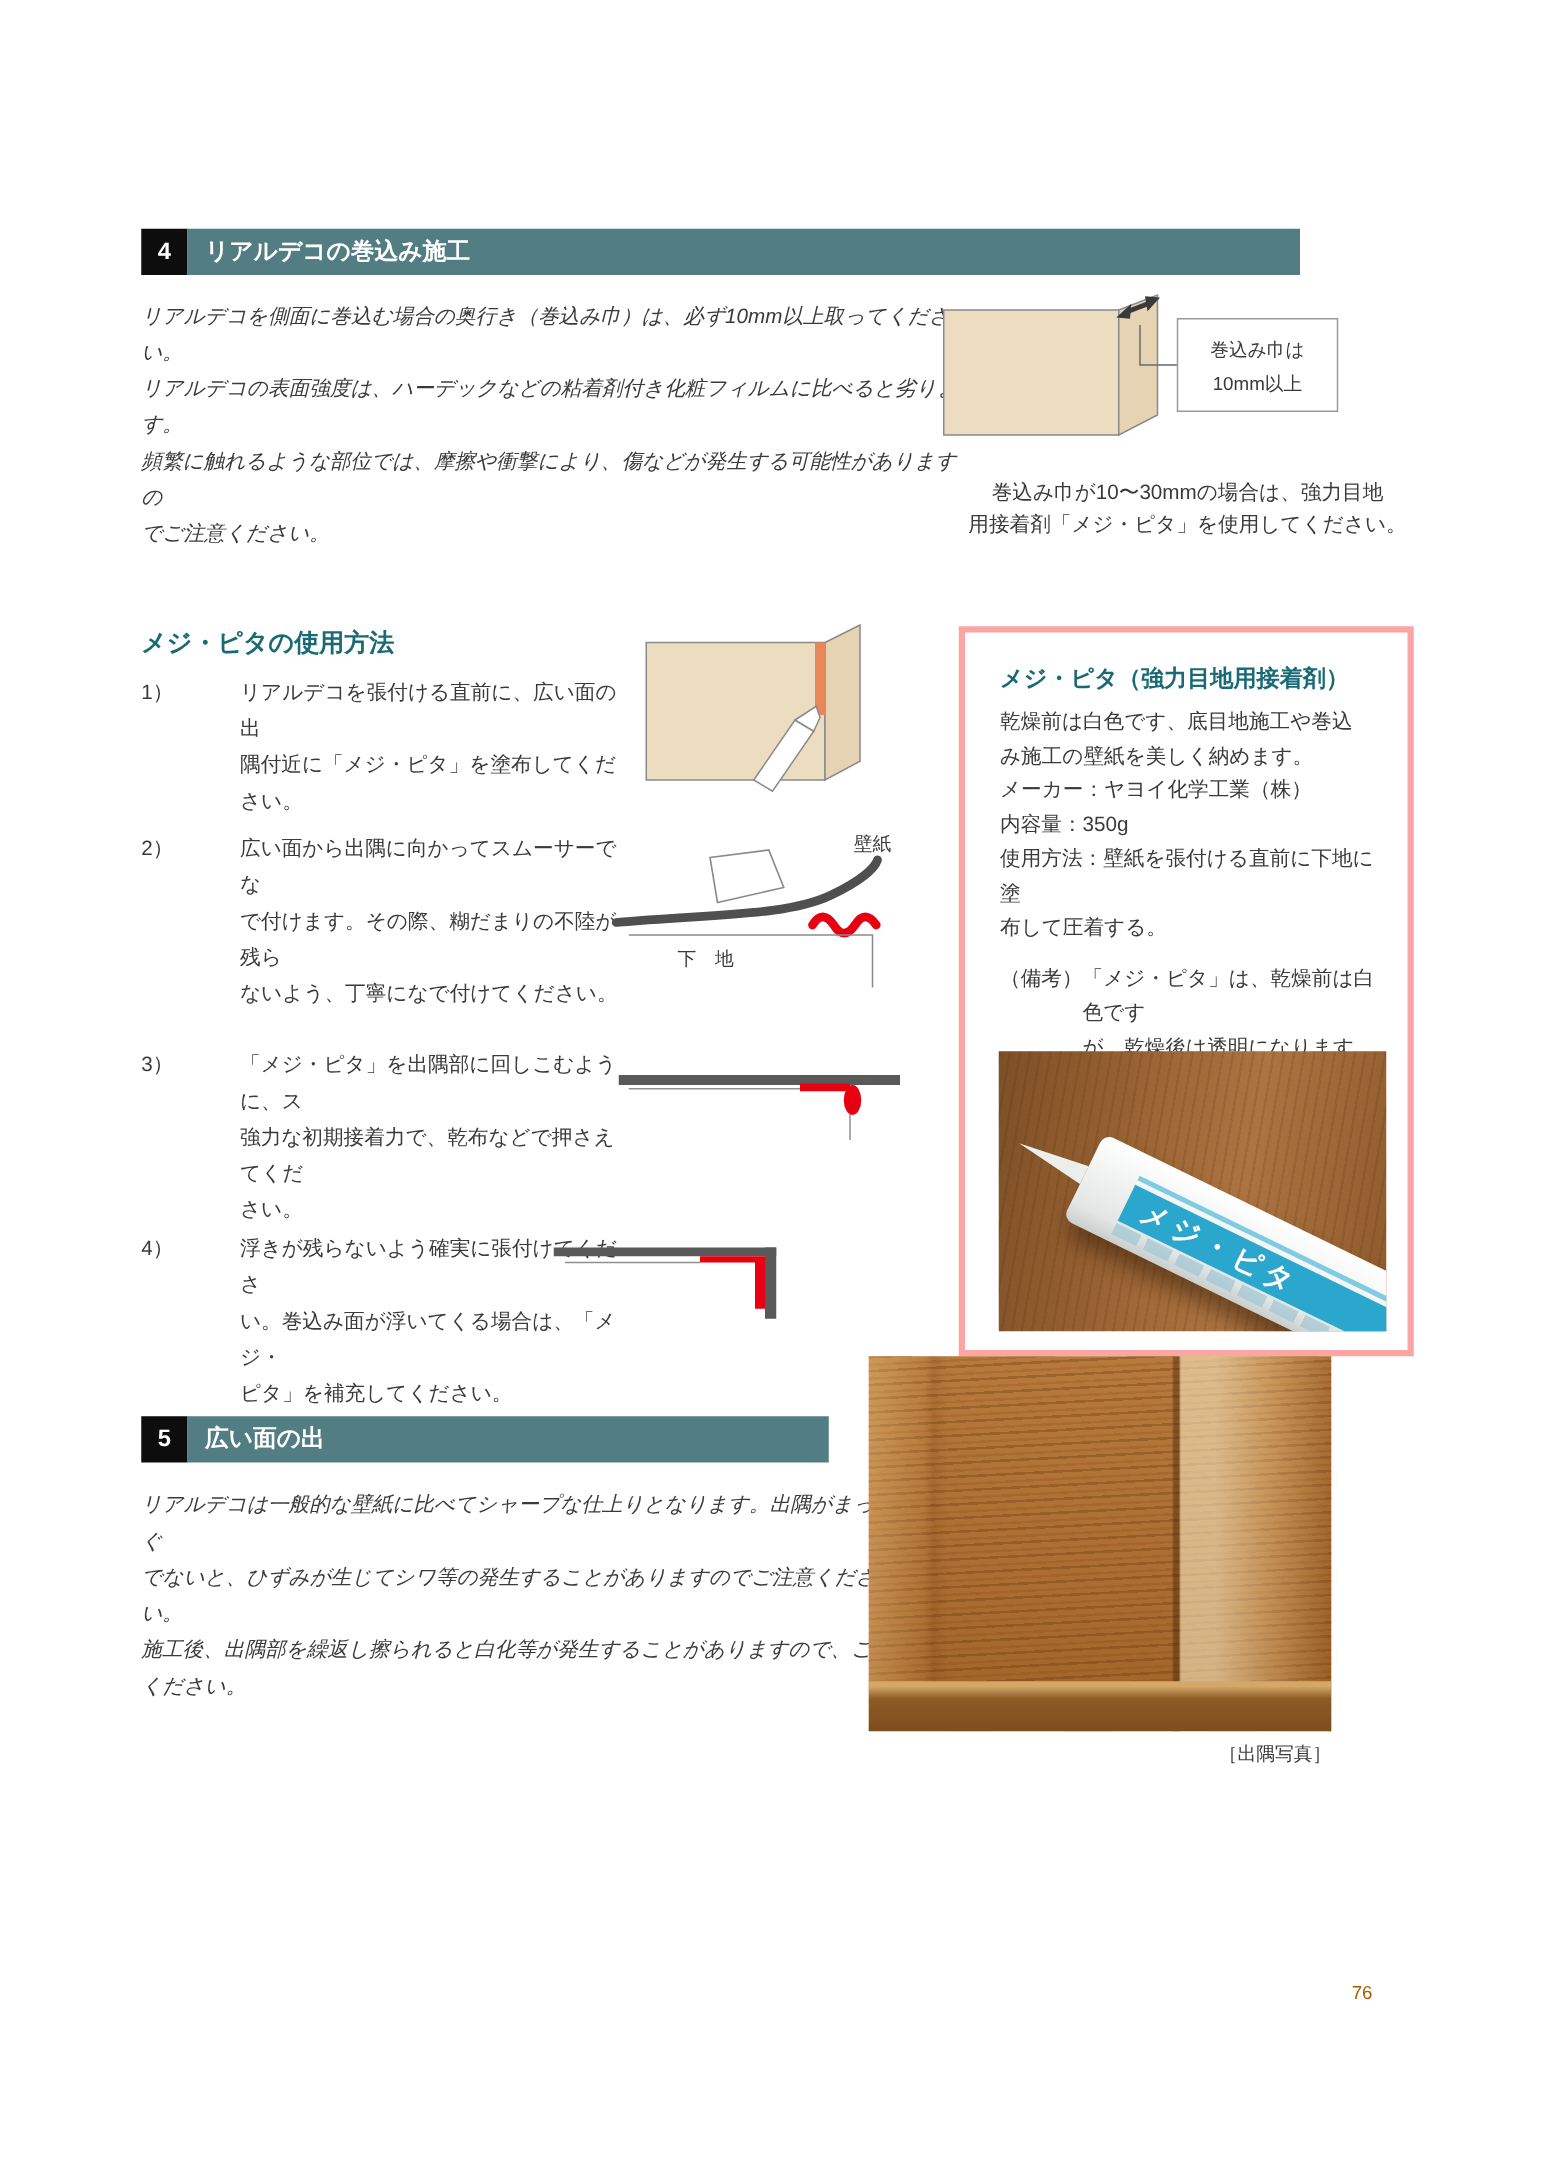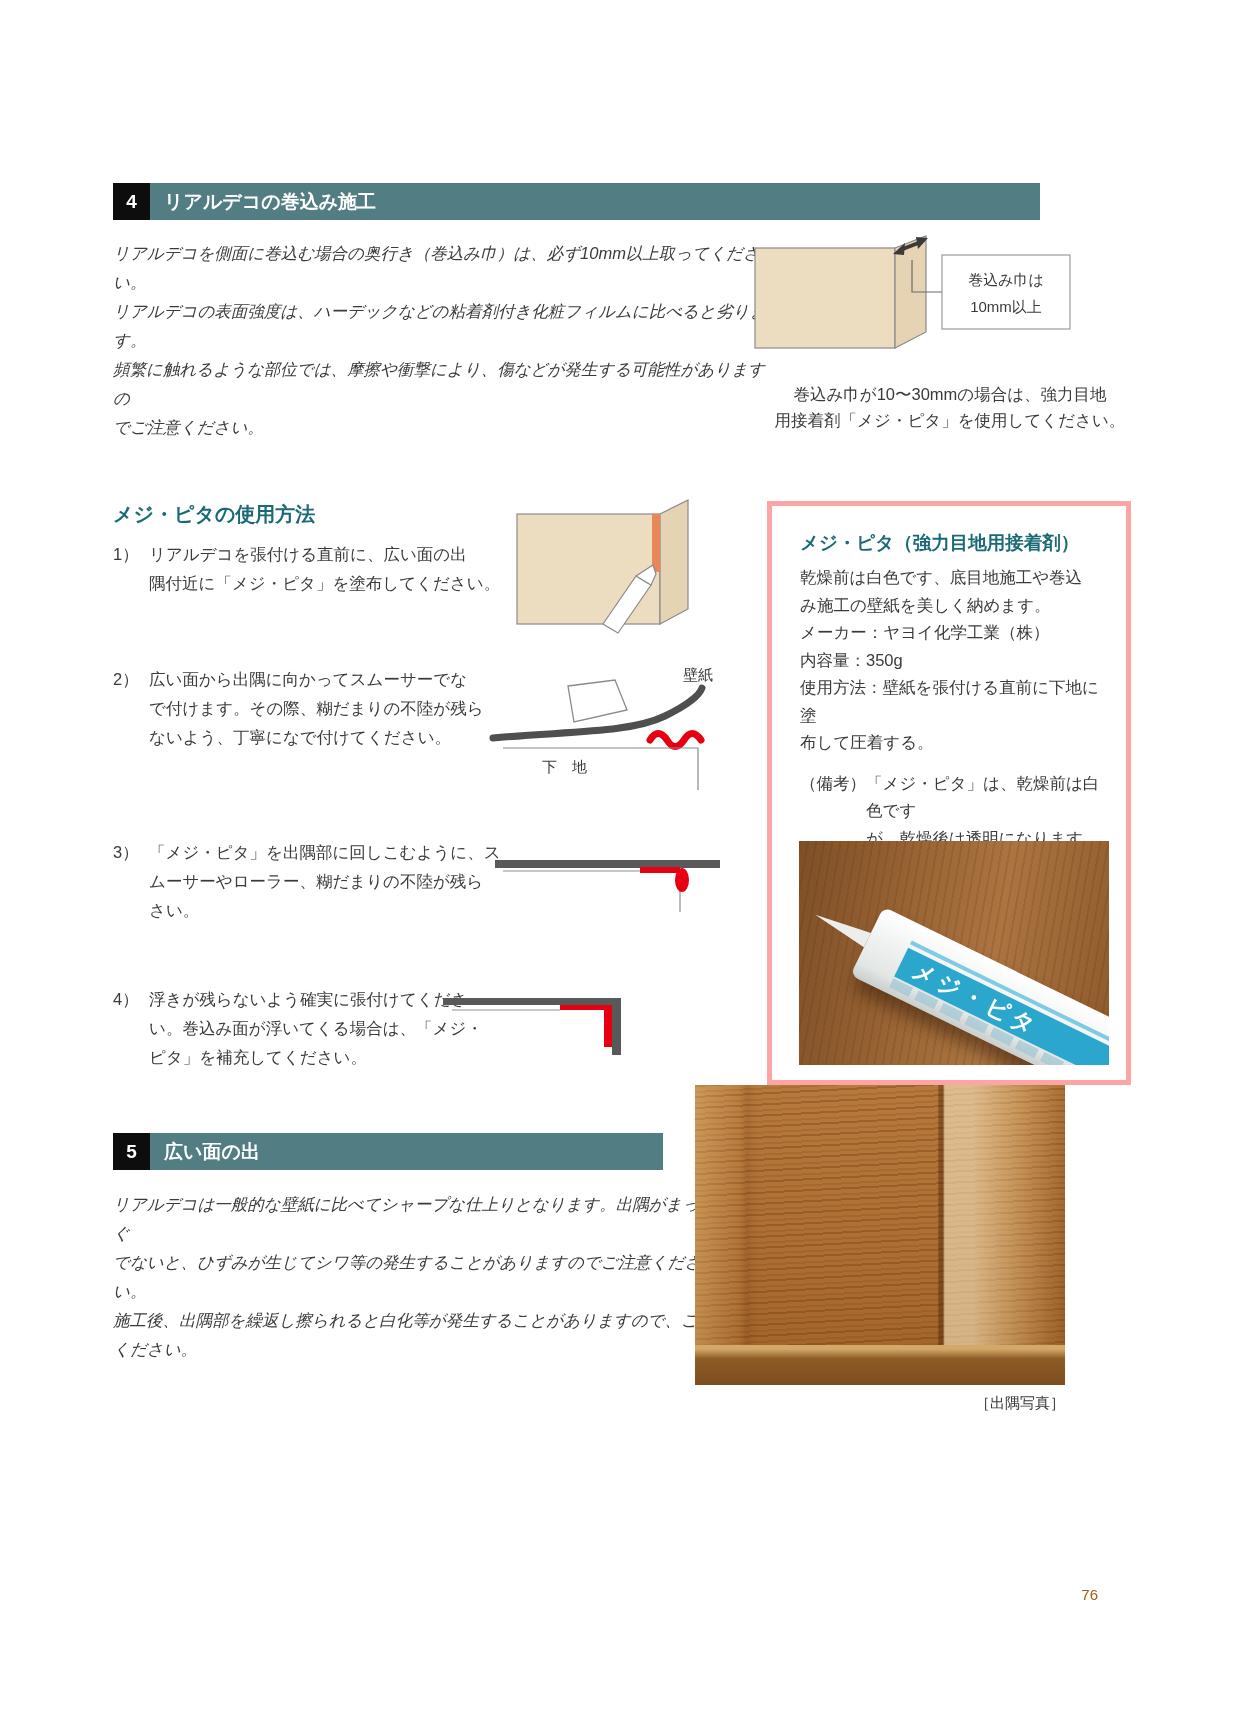--- a/index.html
+++ b/index.html
@@ -15,21 +15,21 @@
     font-size:19px;display:flex;align-items:center;justify-content:center;}
   .sec-bar{flex:1;background:#527d83;color:#fff;font-weight:bold;font-size:19px;
     line-height:37px;padding-left:14px;}
   
   .body-text{font-size:16.5px;line-height:29px;white-space:pre-line;font-style:italic;}
   .caption-text{font-size:16.5px;line-height:26px;white-space:pre-line;}
   .teal-heading{font-size:20px;font-weight:bold;color:#1a6a75;}
   
   .step{display:flex;width:390px;}
   .step-num{width:36px;flex:none;font-size:16.5px;line-height:29px;}
-  .step-text{font-size:16.5px;line-height:29px;white-space:pre-line;}
+  .step-text{font-size:16.5px;line-height:29px;white-space:pre-line;margin-left:43px;}
   
   .product-box{width:364px;height:584px;border:5px solid #fca5a5;box-sizing:border-box;
     padding:24px 26px 0 28px;}
   .pb-title{font-size:18.5px;font-weight:bold;color:#1a6a75;margin-bottom:9px;}
   .pb-line{font-size:16.5px;line-height:27.5px;white-space:pre-line;}
   .pb-note{display:flex;margin-top:13px;}
   .pb-note-label{flex:none;font-size:16.5px;line-height:27.5px;}
   .pb-note-text{font-size:16.5px;line-height:27.5px;white-space:pre-line;}
   
   .photo-product{position:absolute;left:27px;top:335px;width:310px;height:224px;overflow:hidden;
@@ -120,21 +120,21 @@
     <path d="M43,88 C120,81 180,83 215,66 C240,54 250,44 252,38" fill="none" stroke="#4f4f4f" stroke-width="7" stroke-linecap="round"></path>
     <polygon points="118,36 165,30 177,60 124,72" fill="#ffffff" stroke="#8a8a8a" stroke-width="1.3"></polygon>
     <path d="M200,90 q8,-13 17,0 q8,13 17,0 q8,-13 17,0" fill="none" stroke="#e60012" stroke-width="7" stroke-linecap="round"></path>
     <path d="M53,98 L248,98 L248,140" fill="none" stroke="#8a8a8a" stroke-width="1.2"></path>
     <text x="92" y="122" font-size="15" fill="#3a3a3a">下　地</text>
   </svg>
 
   <div class="abs step" style="left:113px;top:838px;">
     <div class="step-num">3）</div>
     <div class="step-text">「メジ・ピタ」を出隅部に回しこむように、ス
-ムーサーやローラー、糊だまりの不陸が残ら
+強力な初期接着力で、乾布などで押さえてくだ
 さい。</div>
   </div>
 
   <svg class="abs" style="left:490px;top:850px;" width="235" height="70" viewBox="0 0 235 70">
     <rect x="5" y="10" width="225" height="8" fill="#595959"></rect>
     <path d="M13,21 L190,21 L190,62" fill="none" stroke="#909090" stroke-width="1.2"></path>
     <rect x="150" y="17" width="40" height="6" fill="#e60012"></rect>
     <ellipse cx="192" cy="30" rx="7" ry="12" fill="#e60012"></ellipse>
   </svg>
 

